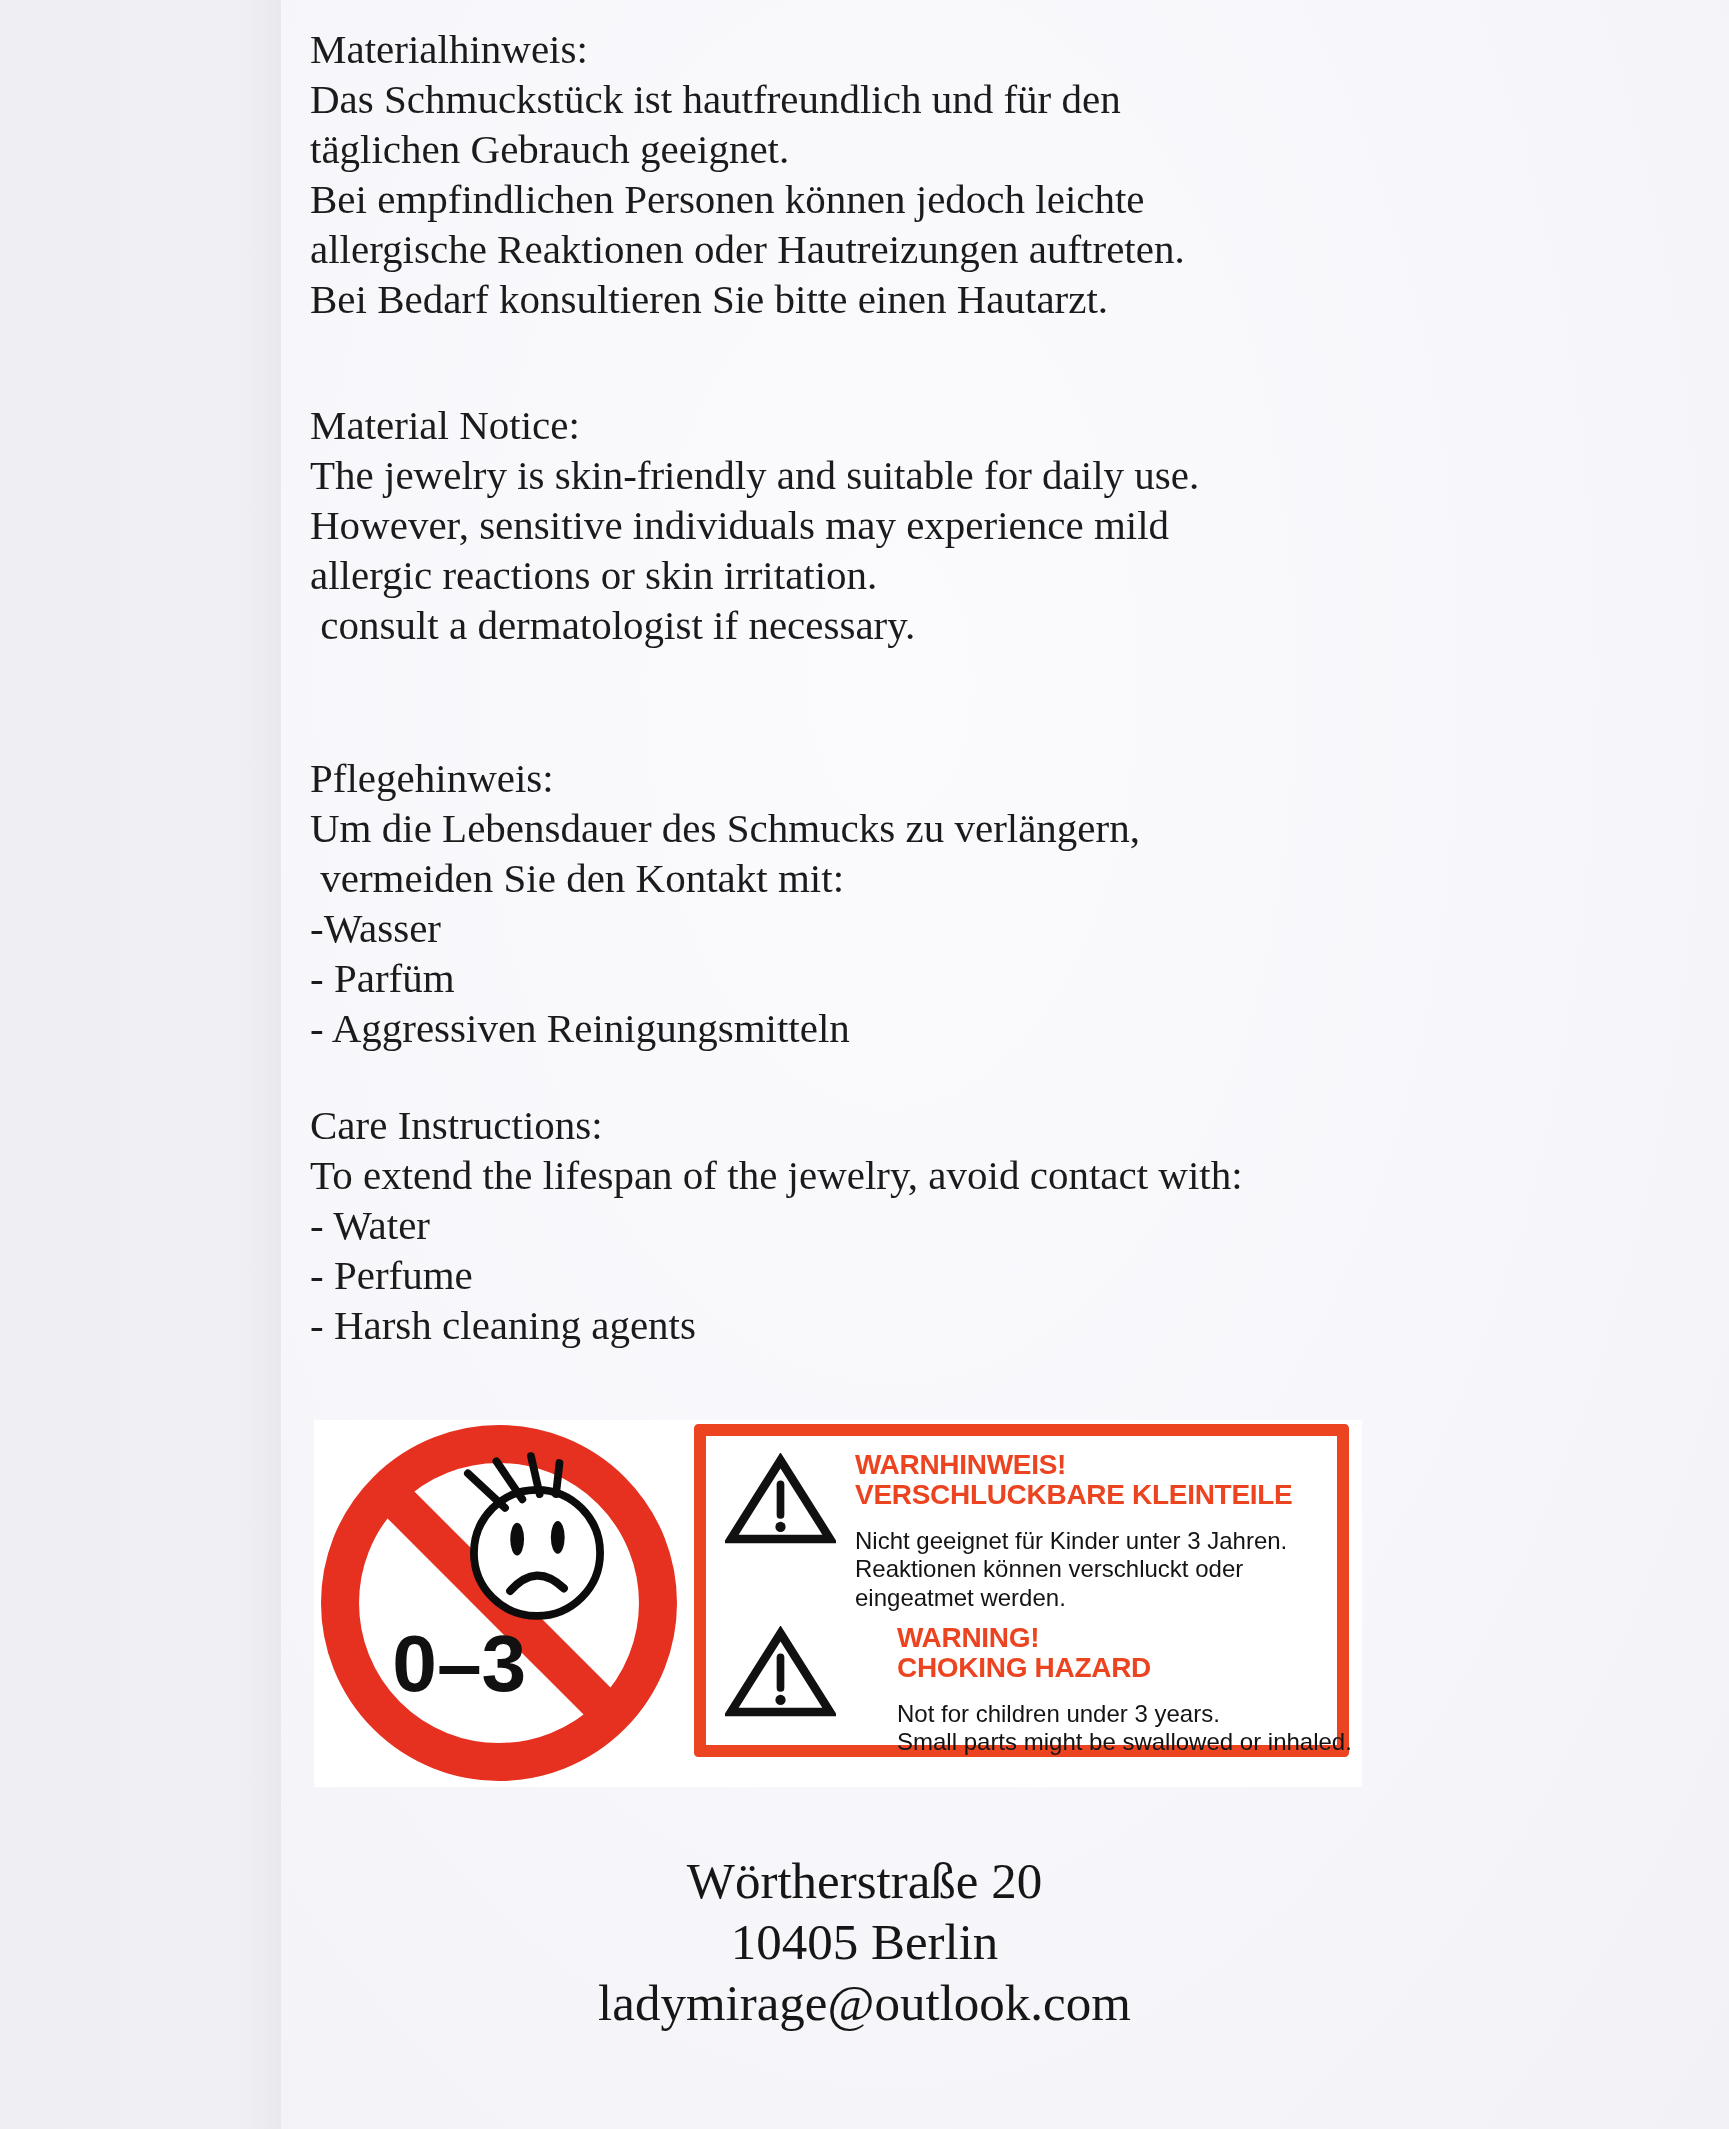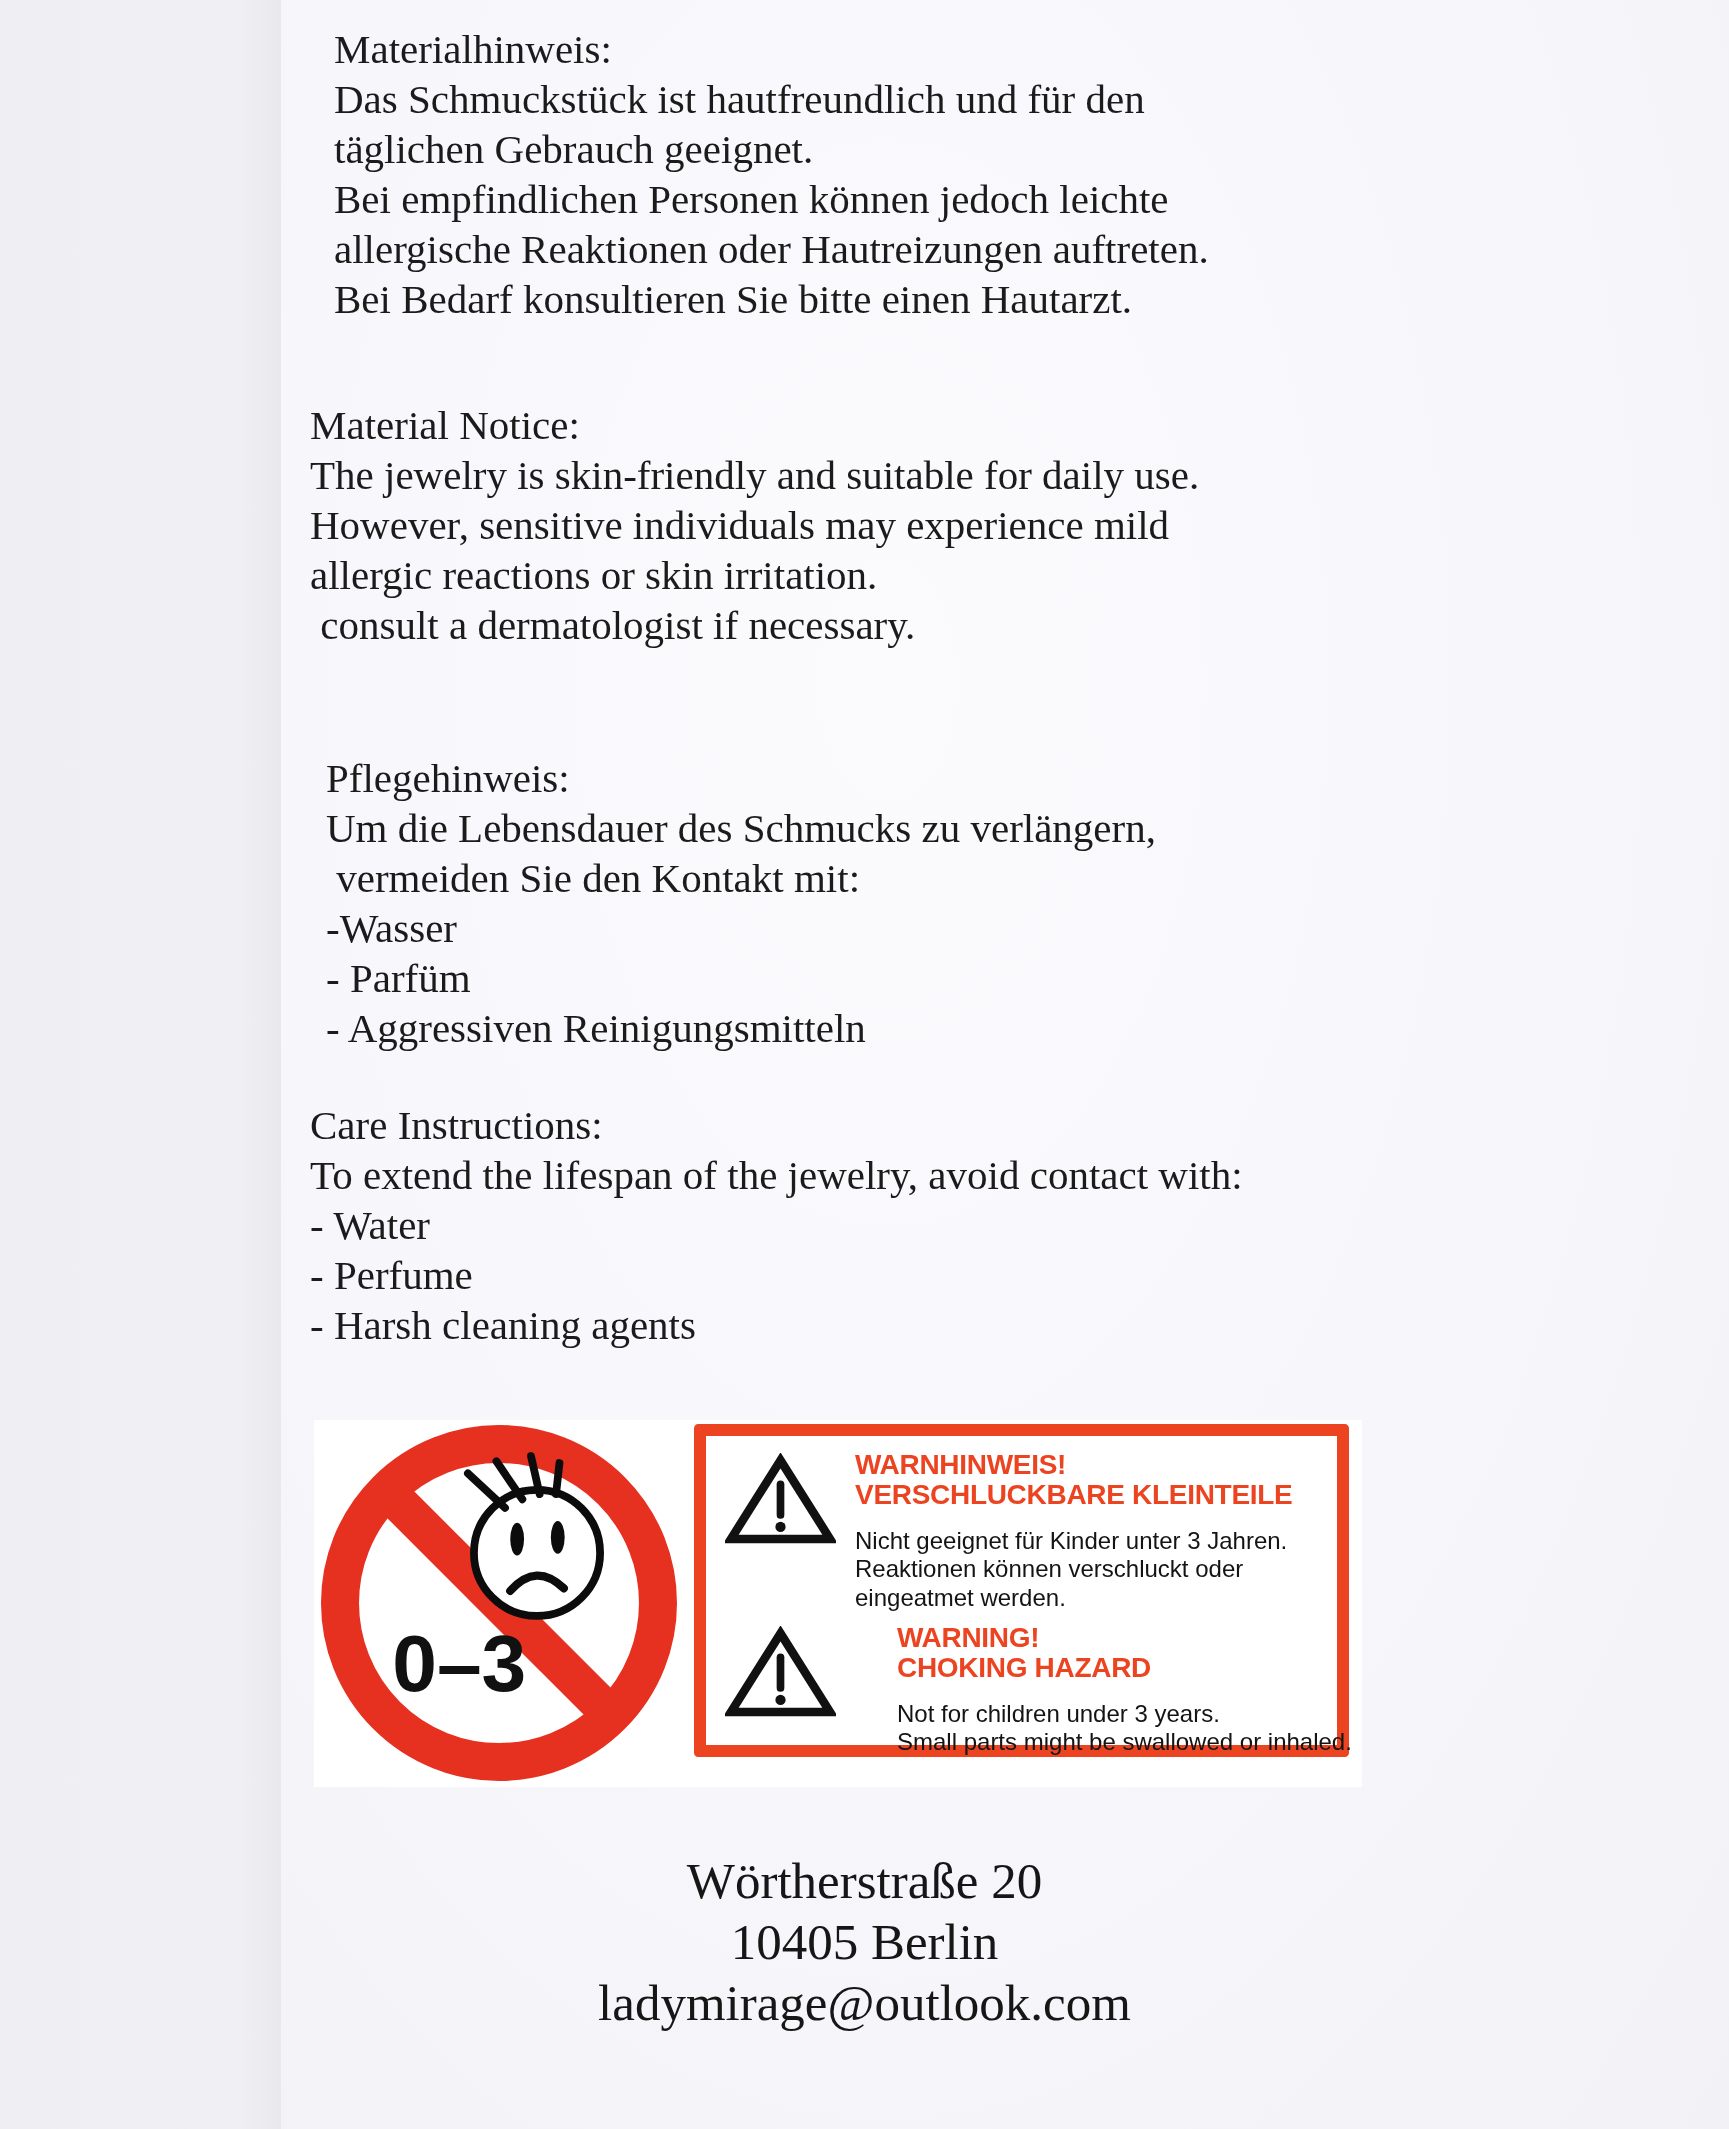--- a/index.html
+++ b/index.html
@@ -17,23 +17,23 @@
   .paper{
     position:absolute;left:281px;top:0;width:1448px;height:100%;
     background:radial-gradient(ellipse at 42% 32%, #fbfafd 0%, #f7f6fa 55%, #f2f1f5 100%);
   }
   
   .text-col{
     position:absolute;left:310px;top:0;width:1228px;
     color:#1b1b1b;font-size:41px;line-height:50px;
   }
   .text-col section{position:absolute;left:0;width:100%;}
-  #sec-material-de{top:24px;margin-left:24px;}
+  #sec-material-de{top:24px;}
   #sec-material-en{top:400px;}
-  #sec-care-de{top:753px;margin-left:16px;}
+  #sec-care-de{top:753px;}
   #sec-care-en{top:1100px;}
   .line{display:block;white-space:pre;}
   
   .warning-panel{
     position:absolute;left:314px;top:1420px;width:1048px;height:367px;
     background:#ffffff;
   }
   .prohibition-svg{position:absolute;left:7px;top:5.2px;width:356px;height:356px;}
   .warn-box{
     position:absolute;left:380px;top:3.5px;width:655px;height:333px;

